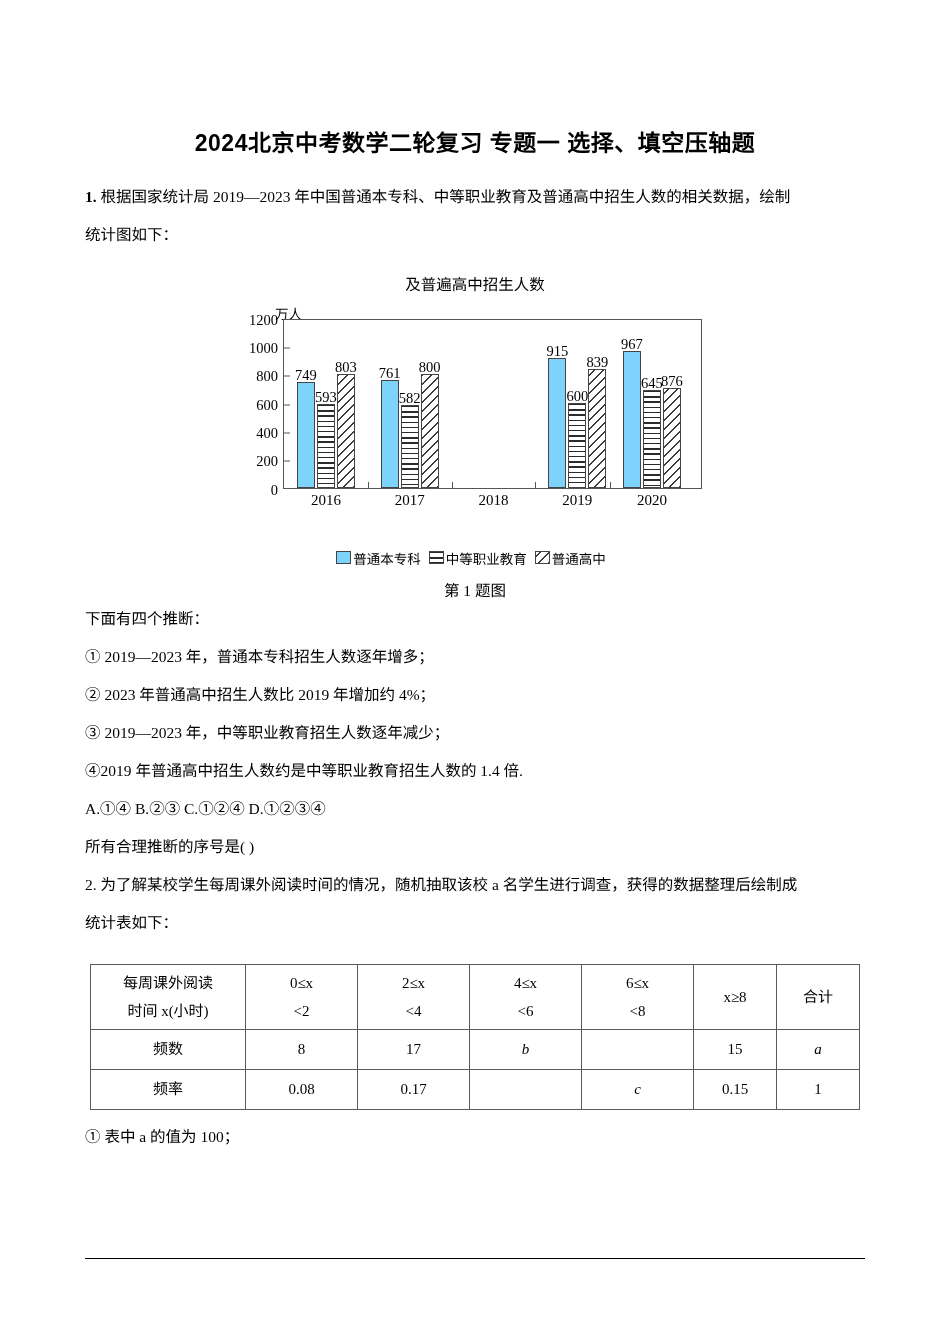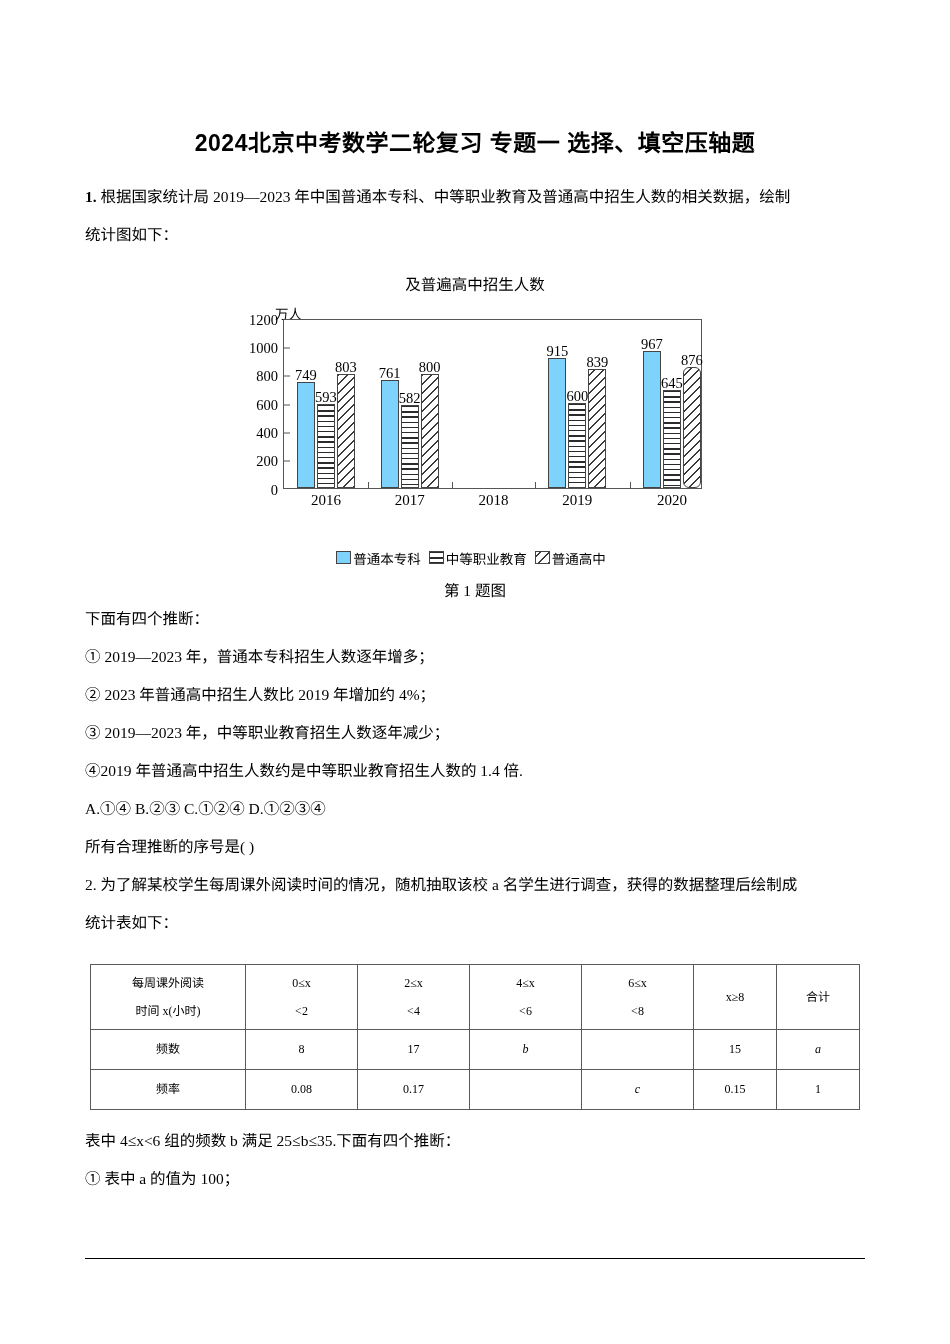--- a/index.html
+++ b/index.html
@@ -189,21 +189,21 @@
     text-align: center;
     font-size: 15.5px;
     margin-top: 10px;
   }
 
   
   .freq-table {
     border-collapse: collapse;
     width: 770px;
     margin: 22px auto 8px auto;
-    font-size: 12px;
+    font-size: 15px;
     table-layout: fixed;
   }
   .freq-table td {
     border: 1px solid #5a5a5a;
     text-align: center;
     vertical-align: middle;
     padding: 4px 2px;
     line-height: 28px;
   }
   .hdr-cell .l1, .hdr-cell .l2 { display: block; }
@@ -290,29 +290,29 @@
               <div class="bar pat-horz" style="height: 85px;">
                 <span class="vlabel">600</span>
               </div>
               <div class="bar pat-diag" style="height: 118.858px;">
                 <span class="vlabel">839</span>
               </div>
             </div>
             <div class="xtick">2019</div>
             <div class="xtickmark" style="left: 0px;"></div>
           </div>
-          <div class="group" style="left: 346px; width: 83.8px;">
+          <div class="group" style="left: 326px; width: 83.8px;">
             <div class="bars" style="left: 12.9px;">
               <div class="bar pat-plain" style="height: 136.992px;">
                 <span class="vlabel">967</span>
               </div>
               <div class="bar pat-horz" style="height: 98px;">
                 <span class="vlabel">645</span>
               </div>
-              <div class="bar pat-diag" style="height: 121px; border-radius: 6px;">
+              <div class="bar pat-diag" style="height: 100px;">
                 <span class="vlabel">876</span>
               </div>
             </div>
             <div class="xtick">2020</div>
             <div class="xtickmark" style="left: 0px;"></div>
           </div>
         </div>
     </div>
 
     <div class="legend" id="legend">
@@ -384,17 +384,16 @@
           <td>0.08</td>
           <td>0.17</td>
           <td></td>
           <td><i class="it">c</i></td>
           <td>0.15</td>
           <td>1</td>
         </tr>
       </tbody>
   </table>
 
-  <p class="para" style="margin-top:12px">表中 4≤x&lt;6 组的频数 b 满足 25≤b≤35.下面有四个推断：</p>
   <p class="para">① 表中 a 的值为 100；</p>
 
   <hr class="footer-rule">
 </div>
 
 </body></html>

